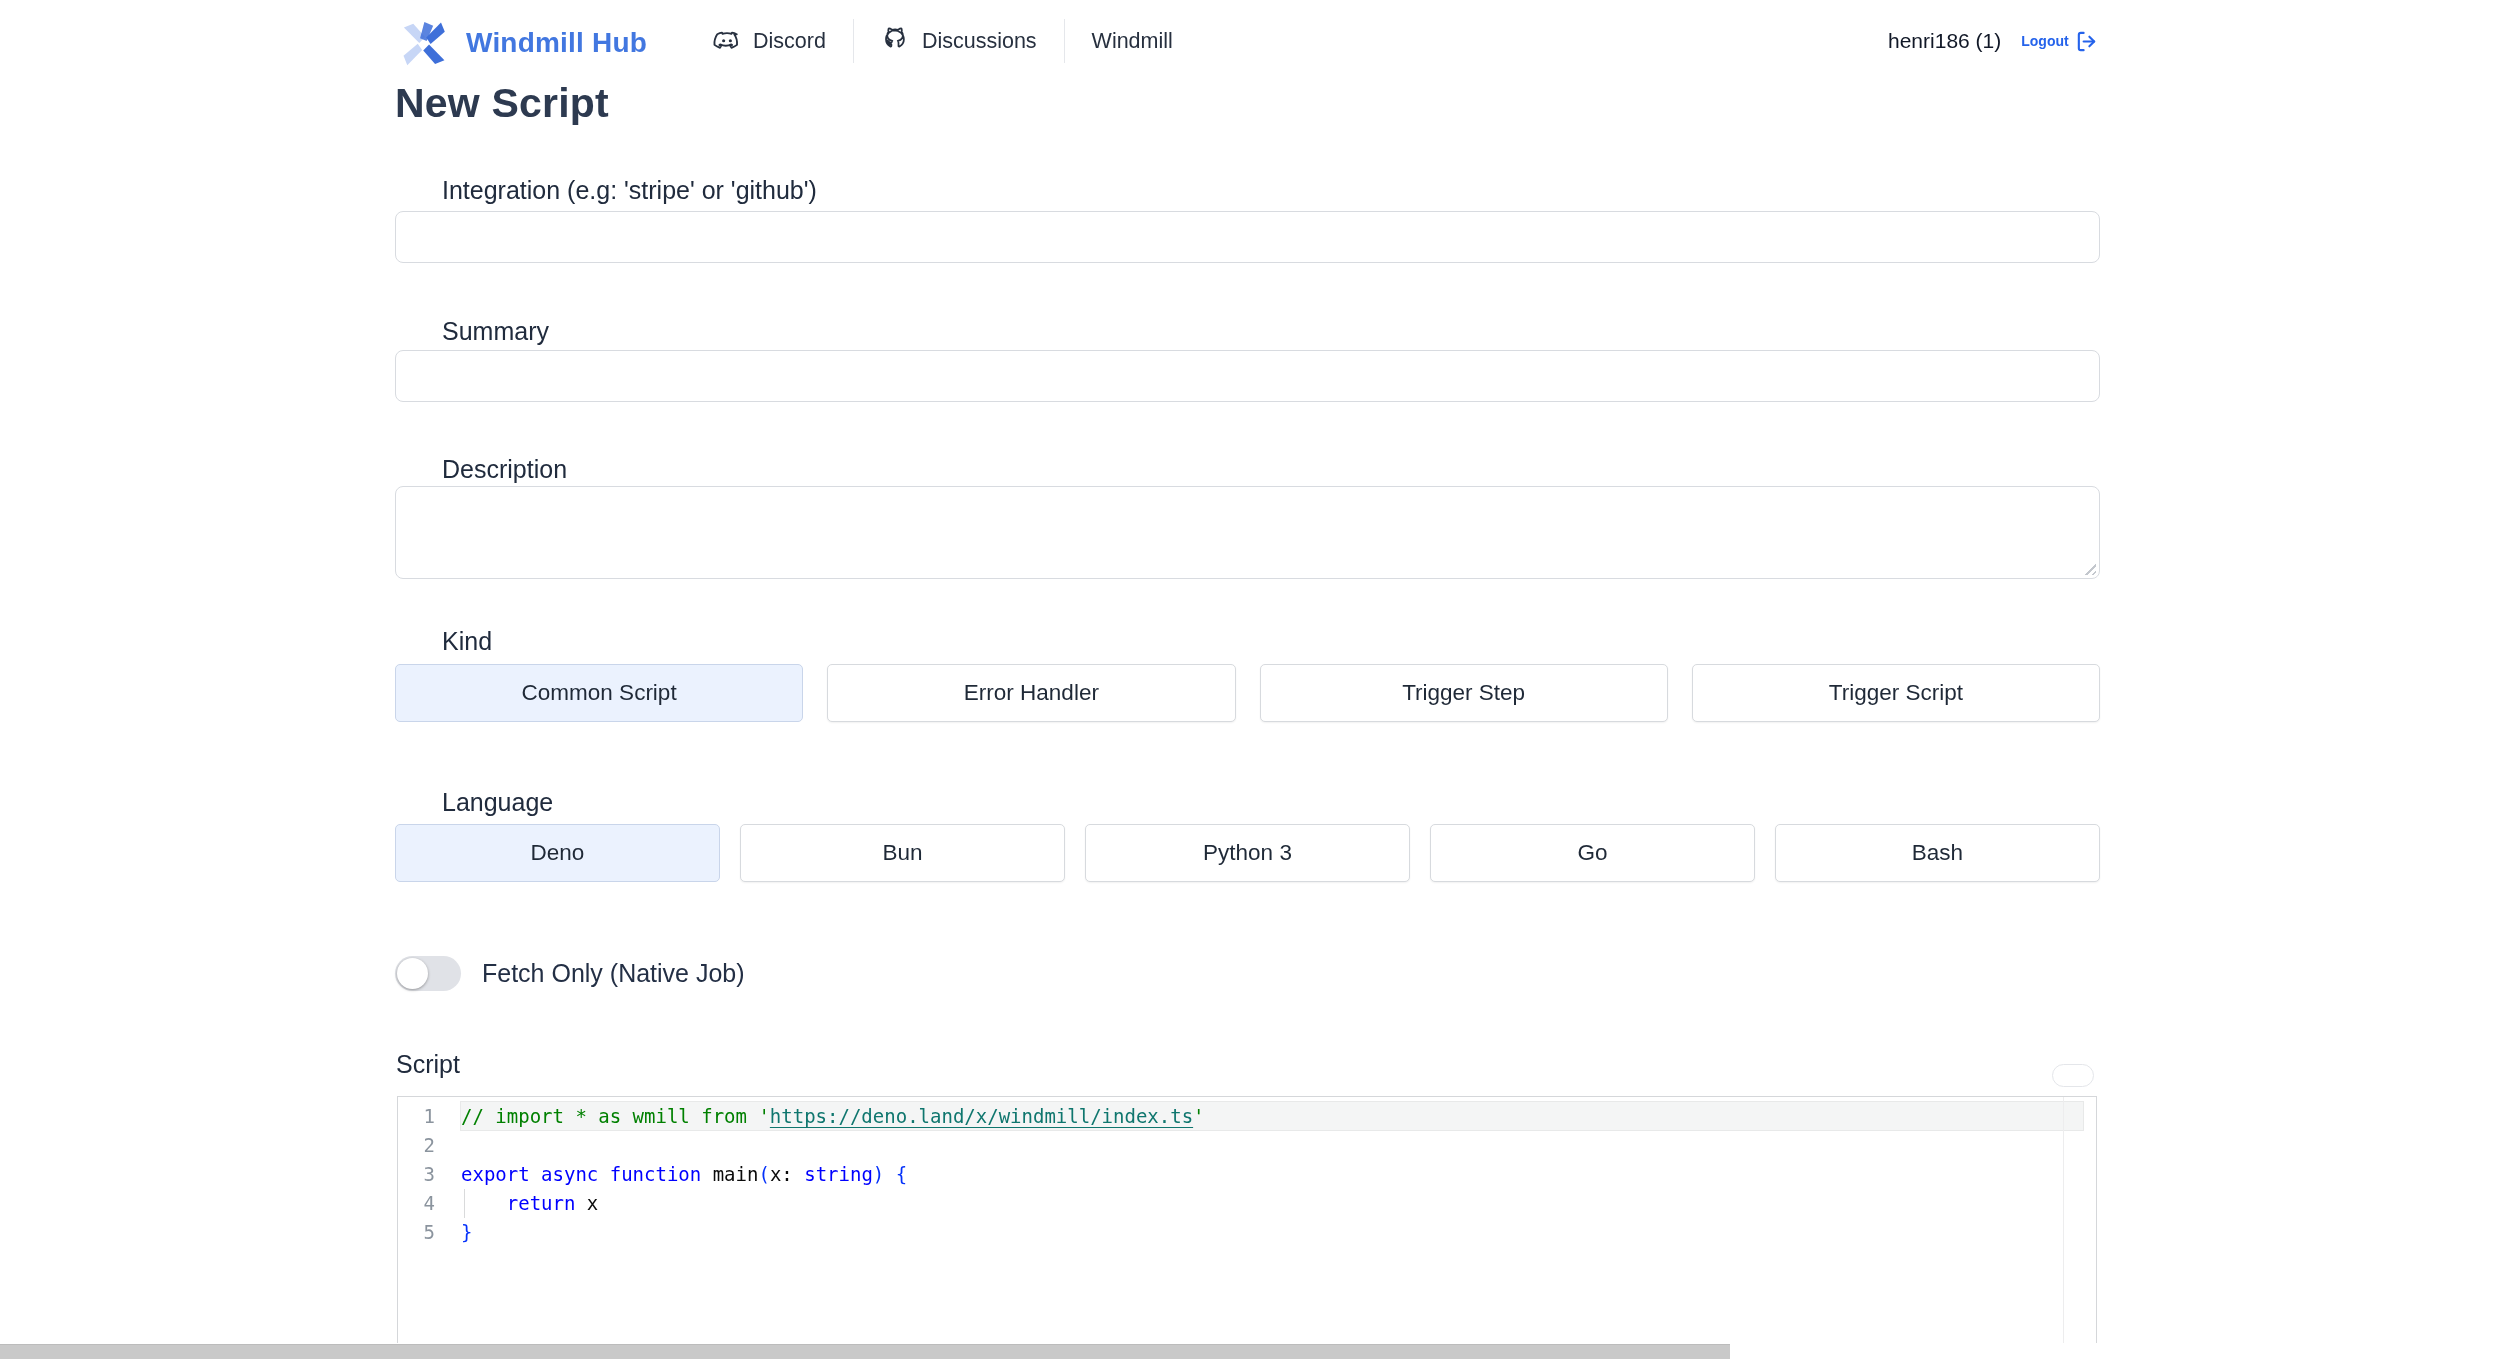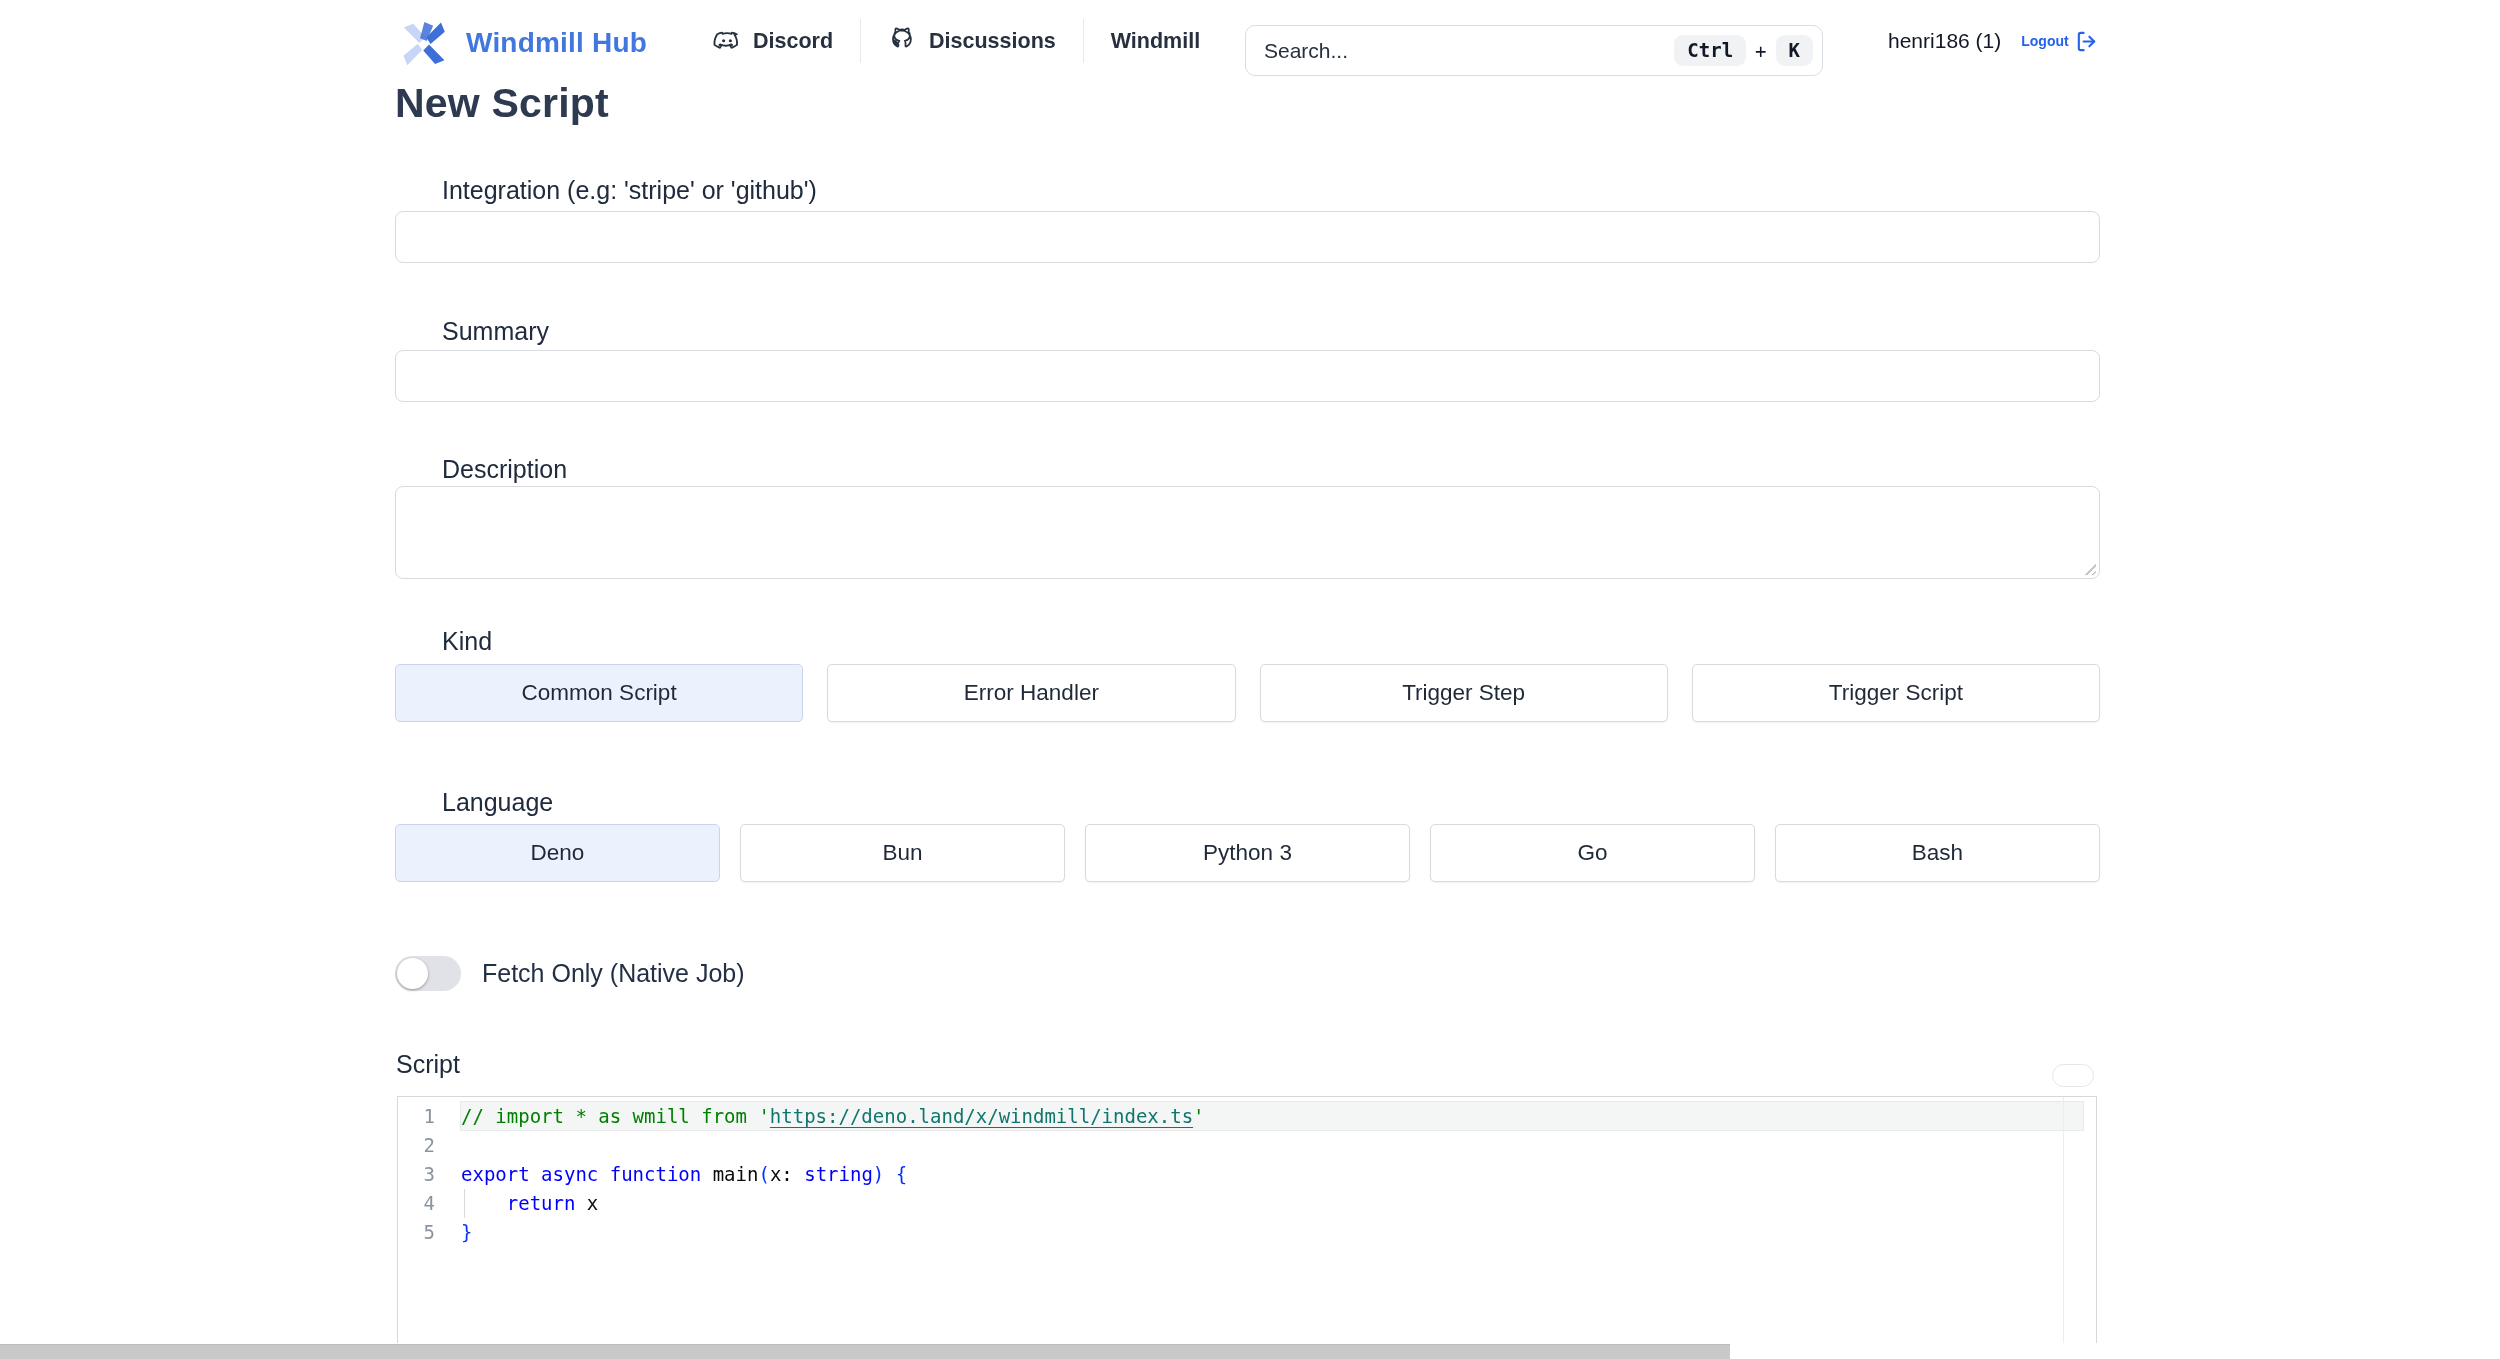--- a/index.html
+++ b/index.html
@@ -8,21 +8,21 @@
     position:relative; width:2144px; height:1359px; overflow:hidden;
     background:#ffffff; font-family:"Liberation Sans", sans-serif; color:#1f2937;padding-left:40px;
   }
 
   
   .brand { position:absolute; left:396px; top:16px; display:flex; align-items:center; gap:12px; }
   .brand-logo { width:58px; height:54px; }
   .brand-name { font-size:28px; font-weight:700; color:#4277e0; letter-spacing:.2px; }
 
   .nav { position:absolute; left:712px; top:0; height:82px; display:flex; align-items:center; }
-  .nav-item { display:flex; align-items:center; gap:11px; font-size:21.5px; font-weight:700; color:#27303f; cursor:pointer; }
+  .nav-item { display:flex; align-items:center; gap:11px; font-size:21.5px; font-weight:400; color:#27303f; cursor:pointer; }
   .nav-item svg { width:30px; height:30px; color:#27303f; }
   .nav-divider { width:1px; height:44px; background:#e5e7eb; margin:0 27px; }
 
   .search-box {
     position:absolute; left:1245px; top:25px; width:578px; height:51px;
     border:1px solid #d9dce2; border-radius:10px; background:#fff;
     display:flex; align-items:center; padding:0 9px 0 18px;
   }
   .search-input { flex:1; border:none; outline:none; font-size:21px; color:#27303f;
     font-family:"Liberation Sans", sans-serif; background:transparent; min-width:0; }
@@ -136,26 +136,20 @@
         <path d="M12 3.3c-4.7 0-8 3.2-8 7.2 0 2.6 1.3 4.6 3.5 5.8.6.3.8-.2.8-.5v-1.3c-2 .4-2.6-.8-2.8-1.4-.1-.3-.6-1.1-1-1.3-.3-.2-.8-.6 0-.6.7 0 1.2.7 1.4 1 .8 1.4 2.1 1 2.6.8.1-.6.3-1 .6-1.2-2.2-.3-4.1-1.1-4.1-4.6 0-1 .4-1.9 1-2.6-.1-.3-.4-1.3.1-2.6 0 0 .8-.3 2.7 1a9.3 9.3 0 0 1 4.9 0c1.9-1.3 2.7-1 2.7-1 .5 1.3.2 2.3.1 2.6.6.7 1 1.5 1 2.6 0 3.5-2 4.3-4.1 4.6.3.3.6.8.6 1.7v2.4c0 .3.2.8.8.5 2.2-1.2 3.5-3.2 3.5-5.8 0-4-3.3-7.2-8-7.2z"></path>
       </svg>
       <span>Discussions</span>
     </div>
     <div class="nav-divider"></div>
     <div class="nav-item">
       <span>Windmill</span>
     </div>
   </nav>
 
-  <div class="search-box">
-    <input class="search-input" type="text" placeholder="Search..." style="">
-    <span class="kbd">Ctrl</span>
-    <span class="kbd-plus">+</span>
-    <span class="kbd">K</span>
-  </div>
 
   <div class="account">
     <span class="account-user">henri186 (1)</span>
     <span class="logout">
       <span>Logout</span>
       <svg viewBox="0 0 24 24" fill="none" stroke="currentColor" stroke-width="2.2" stroke-linecap="round" stroke-linejoin="round">
         <path d="M9 21H6a2 2 0 0 1-2-2V5a2 2 0 0 1 2-2h3"></path>
         <polyline points="15 17 20 12 15 7"></polyline>
         <line x1="20" y1="12" x2="9" y2="12"></line>
       </svg>

